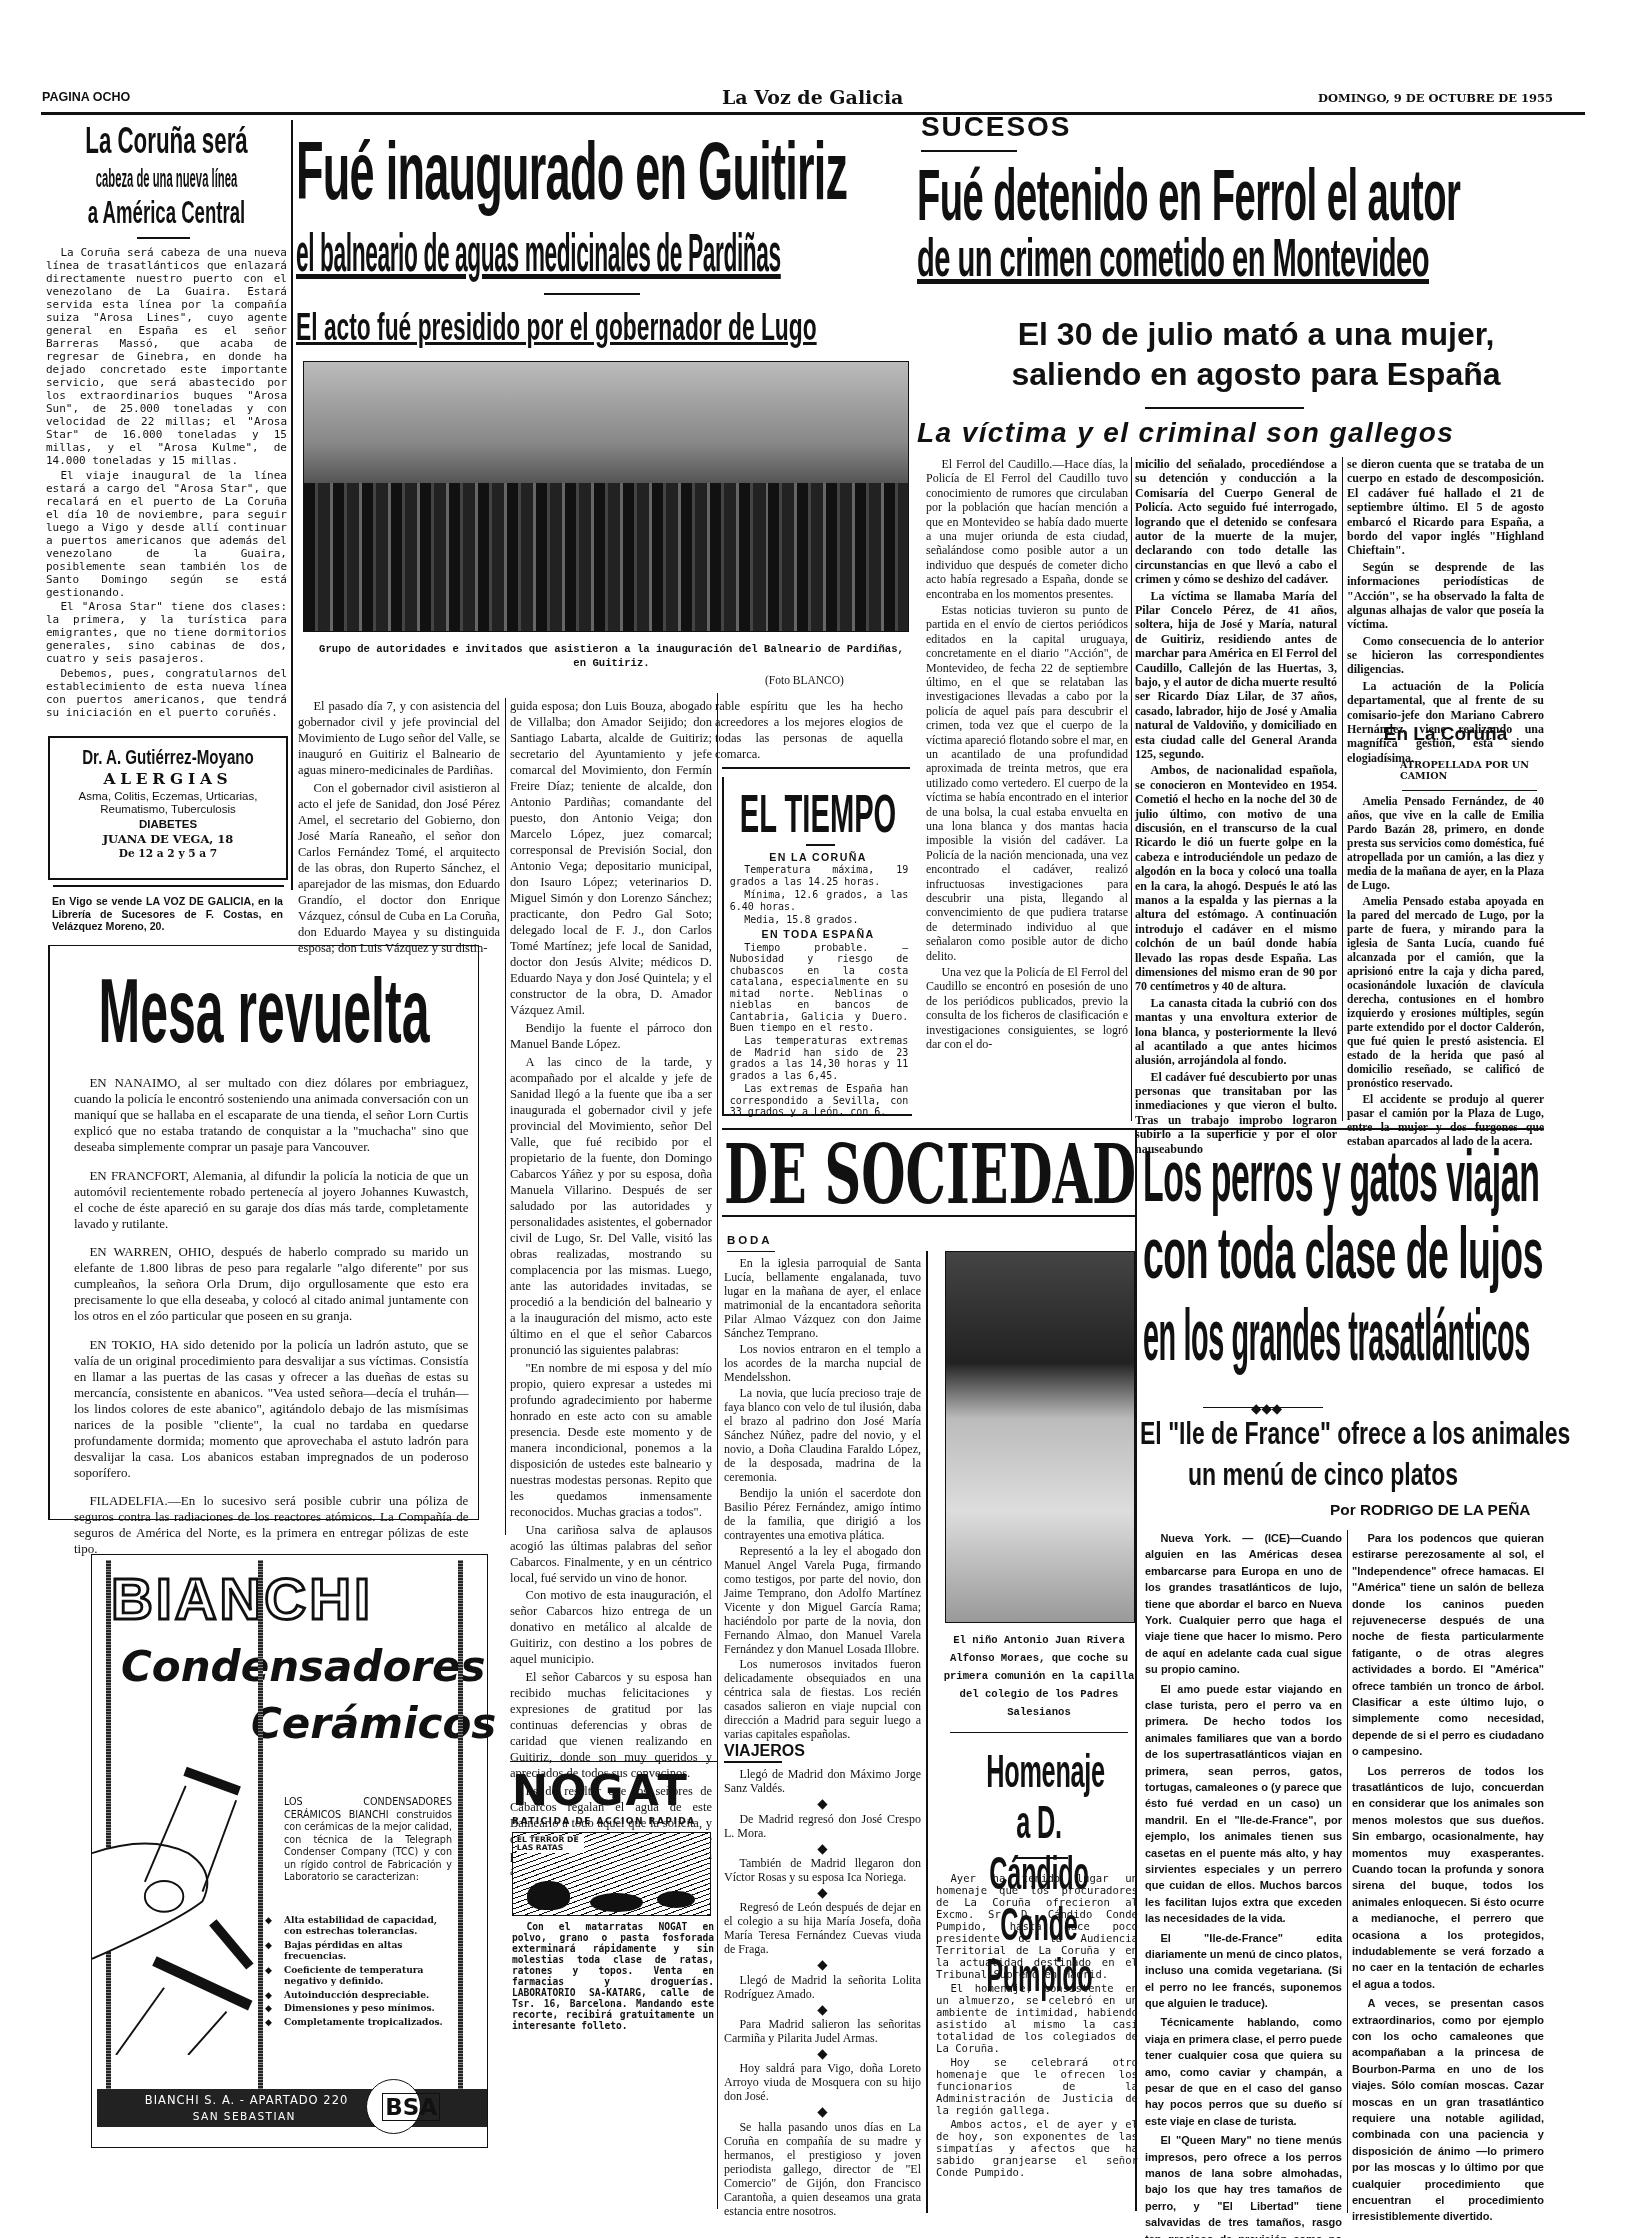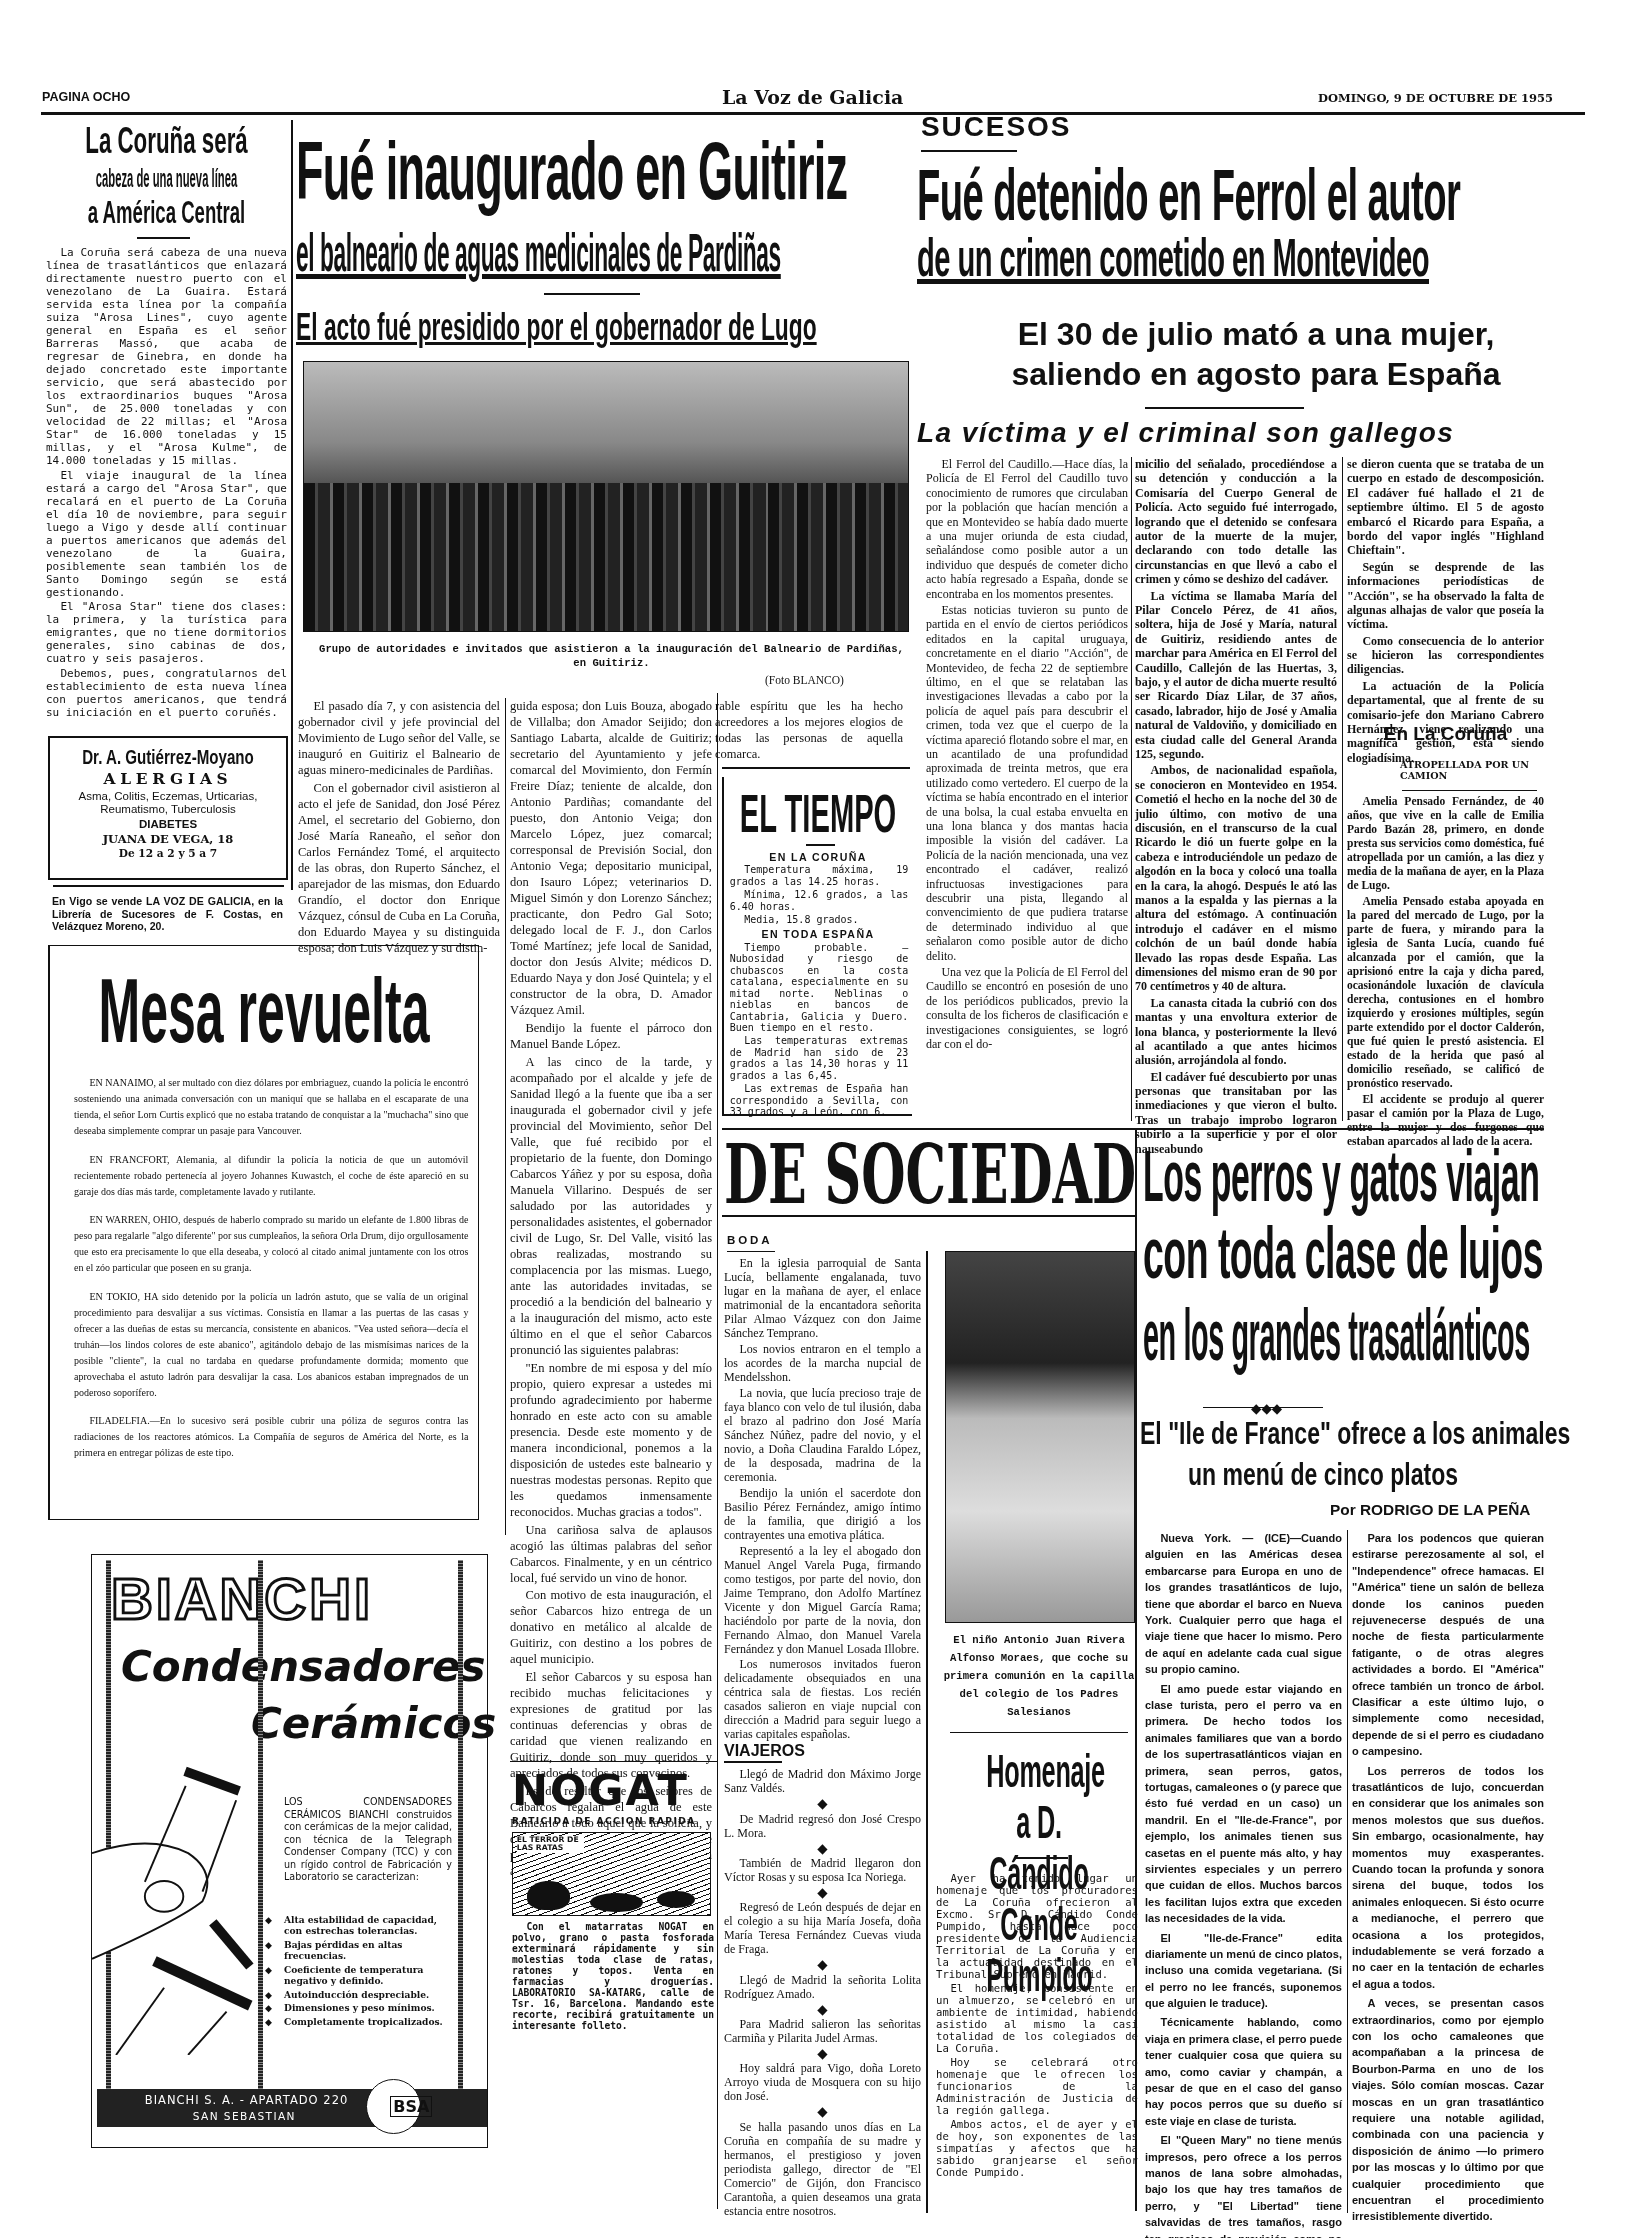--- a/index.html
+++ b/index.html
@@ -51,21 +51,21 @@
   <div class="center" style="font-family:'Liberation Sans',sans-serif; font-size:11.5px; line-height:12.5px; margin:2.9px 6.7px 0;">Asma, Colitis, Eczemas, Urticarias, Reumatismo, Tuberculosis</div>
   <div class="center" style="font-family:'Liberation Sans',sans-serif; font-weight:bold; font-size:11.5px; margin-top:2.9px;">DIABETES</div>
   <div class="center" style="font-family:'DejaVu Serif',serif; font-weight:bold; font-size:11.5px; margin-top:1.9px;">JUANA DE VEGA, 18</div>
   <div class="center" style="font-family:'DejaVu Serif',serif; font-weight:bold; font-size:10.6px; margin-top:1px;">De 12 a 2 y 5 a 7</div>
 </div>
 <div class="rule" style="left:53px; top:885px; width:231px; height:1.9px;"></div>
 <div class="abs sans-body" style="left:52px; top:895px; width:231px; font-weight:bold; font-size:10.6px; line-height:12.5px;">En Vigo se vende LA VOZ DE GALICIA, en la Librería de Sucesores de F. Costas, en Velázquez Moreno, 20.</div>
 
 <div class="box" style="left:48px; top:945px; width:428px; height:573px; border-width:1.9px 1.9px 1.9px 2.9px;">
   <div class="head-xl center" style="font-size:91px; transform:scaleX(0.55); transform-origin:center; margin:19px -168px 0;">Mesa revuelta</div>
-  <div class="body" style="margin:19px 9.6px 0 24px; font-size:10px; line-height:16px;">
+  <div class="body" style="margin:19px 9.6px 0 24px; font-size:13px; line-height:16px;">
     <p style="margin-bottom:12.5px;">EN NANAIMO, al ser multado con diez dólares por embriaguez, cuando la policía le encontró sosteniendo una animada conversación con un maniquí que se hallaba en el escaparate de una tienda, el señor Lorn Curtis explicó que no estaba tratando de conquistar a la "muchacha" sino que deseaba simplemente comprar un pasaje para Vancouver.</p>
     <p style="margin-bottom:12.5px;">EN FRANCFORT, Alemania, al difundir la policía la noticia de que un automóvil recientemente robado pertenecía al joyero Johannes Kuwastch, el coche de éste apareció en su garaje dos días más tarde, completamente lavado y rutilante.</p>
     <p style="margin-bottom:12.5px;">EN WARREN, OHIO, después de haberlo comprado su marido un elefante de 1.800 libras de peso para regalarle "algo diferente" por sus cumpleaños, la señora Orla Drum, dijo orgullosamente que esto era precisamente lo que ella deseaba, y colocó al citado animal juntamente con los otros en el zóo particular que poseen en su granja.</p>
     <p style="margin-bottom:12.5px;">EN TOKIO, HA sido detenido por la policía un ladrón astuto, que se valía de un original procedimiento para desvalijar a sus víctimas. Consistía en llamar a las puertas de las casas y ofrecer a las dueñas de estas su mercancía, consistente en abanicos. "Vea usted señora—decía el truhán—los lindos colores de este abanico", agitándolo debajo de las mismísimas narices de la posible "cliente", la cual no tardaba en quedarse profundamente dormida; momento que aprovechaba el astuto ladrón para desvalijar la casa. Los abanicos estaban impregnados de un poderoso soporífero.</p>
     <p>FILADELFIA.—En lo sucesivo será posible cubrir una póliza de seguros contra las radiaciones de los reactores atómicos. La Compañía de seguros de América del Norte, es la primera en entregar pólizas de este tipo.</p>
   </div>
 </div>
 
 <div class="abs" style="left:91px; top:1554px; width:395px; height:592px; border:1.4px solid #111; background:#fff;">
   <div class="abs" style="left:19px; top:9.6px; font-family:'Liberation Sans',sans-serif; font-weight:bold; font-size:58px; color:#fff; -webkit-text-stroke:2.9px #111; letter-spacing:2.9px;">BIANCHI</div>
@@ -91,21 +91,21 @@
     <li>Bajas pérdidas en altas frecuencias.</li>
     <li>Coeficiente de temperatura negativo y definido.</li>
     <li>Autoinducción despreciable.</li>
     <li>Dimensiones y peso mínimos.</li>
     <li>Completamente tropicalizados.</li>
   </ul>
   <div class="abs" style="left:4.8px; top:534px; width:390px; height:38px; background:#222;">
     <div class="abs" style="left:48px; top:3.8px; color:#fff; font-family:'DejaVu Sans',sans-serif; font-size:11.5px; letter-spacing:1px;">BIANCHI S. A. - APARTADO 220</div>
     <div class="abs" style="left:96px; top:21px; color:#fff; font-family:'DejaVu Sans',sans-serif; font-size:10.6px; letter-spacing:1.4px;">SAN SEBASTIAN</div>
     <div class="abs" style="left:269px; top:-9.6px; width:53px; height:53px; border-radius:50%; border:1.9px solid #111; background:#fff; display:flex; align-items:center; justify-content:center;">
-      <span style="font-family:'DejaVu Sans',sans-serif; font-weight:bold; font-size:16px; border:1.4px solid #111; padding:0 1.9px;margin-left:36px;">BSA</span>
+      <span style="font-family:'DejaVu Sans',sans-serif; font-weight:bold; font-size:23px; border:1.4px solid #111; padding:0 1.9px;margin-left:36px;">BSA</span>
     </div>
   </div>
 </div>
 
 <div class="abs head-xl" style="left:296px; top:130px; font-size:82px; transform:scaleX(0.55); transform-origin:left top; letter-spacing:-1.4px;">Fué inaugurado en Guitiriz</div>
 <div class="abs head-xl" style="left:296px; top:226px; font-size:53px; transform:scaleX(0.43); transform-origin:left top; letter-spacing:-1px; text-decoration:underline;">el balneario de aguas medicinales de Pardiñas</div>
 <div class="rule" style="left:544px; top:293px; width:96px; height:1.9px;"></div>
 <div class="abs head-xl" style="left:296px; top:308px; font-size:38px; transform:scaleX(0.6); transform-origin:left top; text-decoration:underline;">El acto fué presidido por el gobernador de Lugo</div>
 
 <div class="photo" style="left:303px; top:361px; width:604px; height:269px; background:linear-gradient(180deg,#bbb 0%,#888 30%,#333 55%,#222 80%,#555 100%);">

